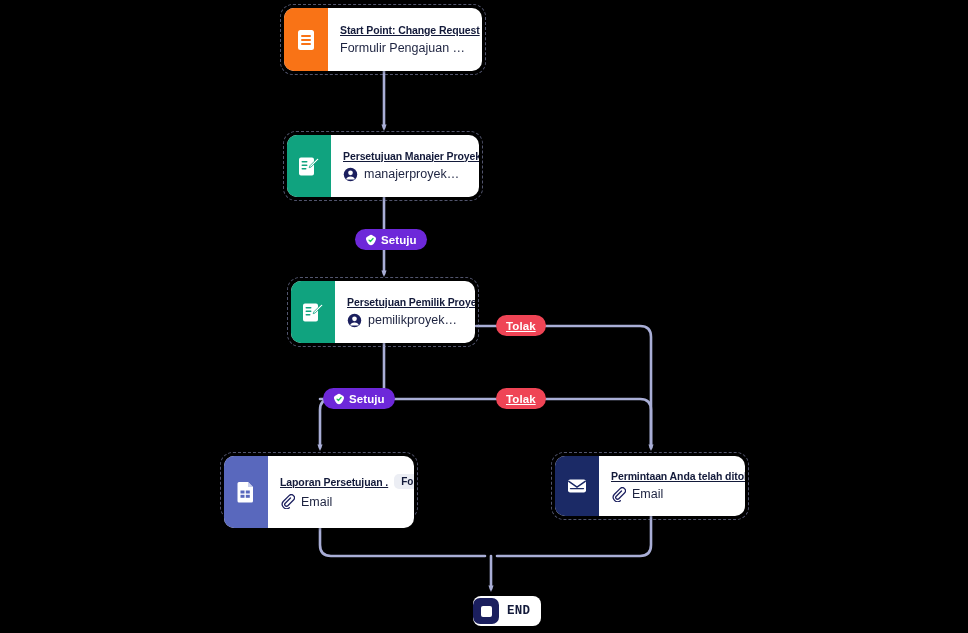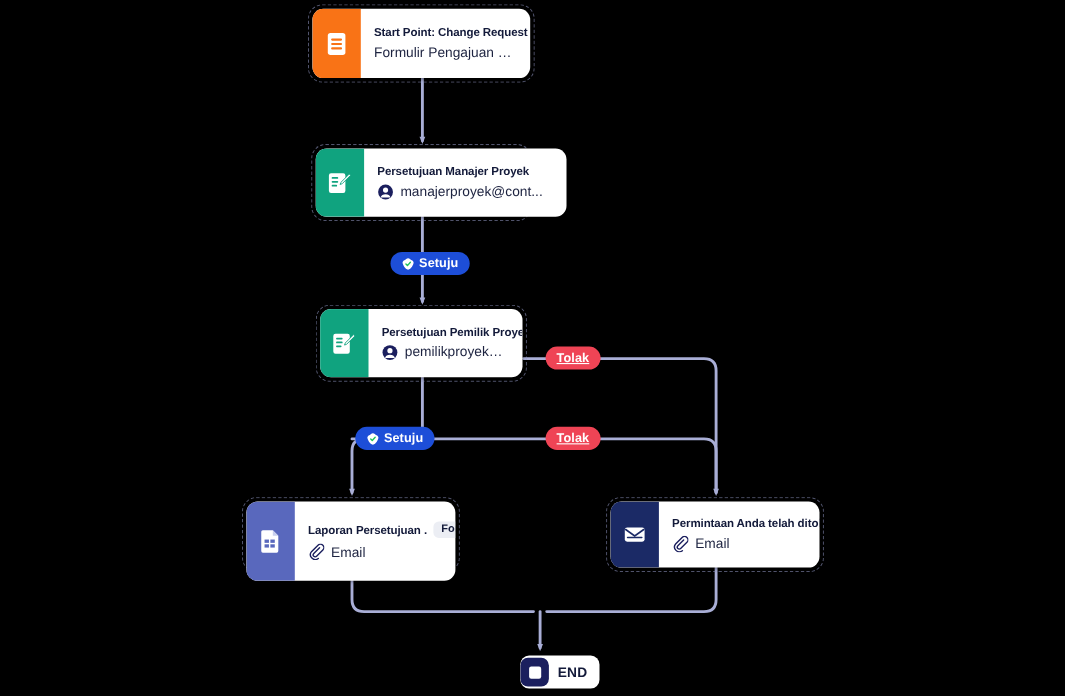--- a/index.html
+++ b/index.html
@@ -45,20 +45,21 @@
     align-items: center;
     gap: 6px;
     min-width: 0;
   }
   .node .title {
     font-size: 10.5px;
     font-weight: bold;
     color: #131a3a;
     white-space: nowrap;
     letter-spacing: -.1px;
+    text-decoration: underline;
   }
   .node .chip {
     font-size: 10px;
     font-weight: bold;
     color: #131a3a;
     background: #eceef4;
     border-radius: 5px;
     padding: 2px 7px;
     white-space: nowrap;
     flex: 0 0 auto;
@@ -93,21 +94,21 @@
     gap: 4px;
     height: 21px;
     padding: 0 10px;
     border-radius: 11px;
     font-size: 11.5px;
     font-weight: bold;
     color: #ffffff;
     white-space: nowrap;
     letter-spacing: .1px;
   }
-  .pill.approve { background: #1d4ed8; }
+  .pill.approve { background: #6d28d9; }
   .pill.reject  { background: #ef4455; text-decoration: underline; }
 
   
   .end-node {
     position: absolute;
     display: flex;
     align-items: center;
     background: #ffffff;
     border-radius: 8px;
     box-shadow: 0 1px 3px rgba(0,0,0,.4);
@@ -123,20 +124,21 @@
   .end-node .end-icon i {
     display: block; width: 11px; height: 11px;
     background: #ffffff; border-radius: 2px;
   }
   .end-node .end-label {
     font-size: 12.5px;
     font-weight: bold;
     color: #131a3a;
     padding: 0 11px 0 8px;
     letter-spacing: .2px;
+    font-family: Liberation Mono, monospace;
   }
   svg { display: block; }
 </style>
 </head>
 <body>
 
 <div id="canvas">
 
   <svg class="edges" viewBox="0 0 968 633">
     <defs>
@@ -184,21 +186,21 @@
     <div class="body">
       <div class="title-row">
         <span class="title">Start Point: Change Request</span>
       </div>
       <div class="sub-row">
         <span class="sub">Formulir Pengajuan Perub...</span>
       </div>
     </div>
   </div>
 
-  <div class="node" style="left:287px;top:135px;width:228px;height:62px;">
+  <div class="node" style="left:287px;top:135px;width:192px;height:62px;">
     <div class="icon-panel" style="background:#10a37f;">
       <span>
         <svg width="22" height="23" viewBox="0 0 22 23">
           <path d="M3,2.5 h11 a2,2 0 0 1 2,2 v14 a2,2 0 0 1 -2,2 h-11 a2,2 0 0 1 -2,-2 v-14 a2,2 0 0 1 2,-2 z" fill="#fff"></path>
           <rect x="3.5" y="6" width="6" height="1.6" rx=".8" fill="#10a37f"></rect>
           <rect x="3.5" y="9.5" width="6" height="1.6" rx=".8" fill="#10a37f"></rect>
           <rect x="3.5" y="13" width="5" height="1.6" rx=".8" fill="#10a37f"></rect>
           <path d="M19.5,3.2 l1.2,1.2 -7.6,7.6 -1.9,.7 .7,-1.9 z" fill="#fff" stroke="#10a37f" stroke-width=".8"></path>
         </svg>
       </span>

